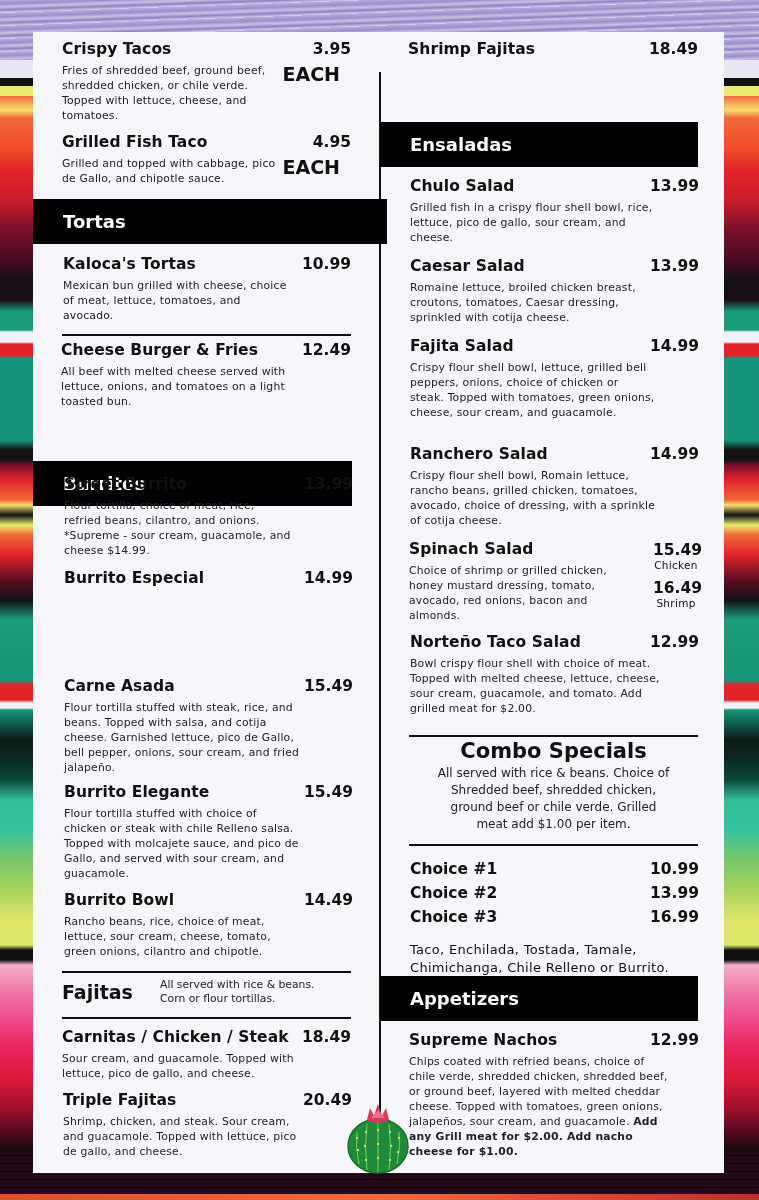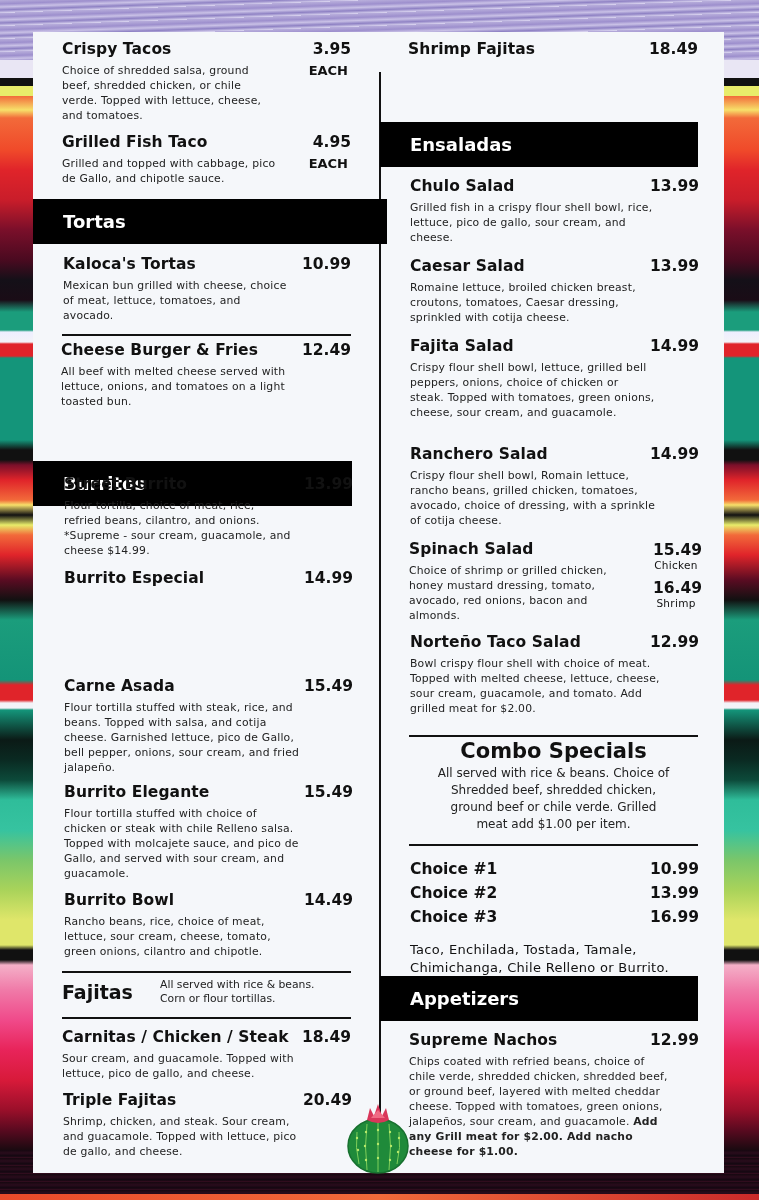--- a/index.html
+++ b/index.html
@@ -70,21 +70,21 @@
   .col-left { left: 0; width: 320px; }
   .col-right { left: 347px; width: 344px; }
 
   .item { position: absolute; }
   .item-head {
     display: flex; justify-content: space-between; align-items: baseline;
   }
   .item-name { font-size: 15.5px; font-weight: bold; letter-spacing: 0.1px; }
   .item-price { font-size: 15.5px; font-weight: bold; text-align: right; }
   .item-desc { font-size: 10.8px; line-height: 15px; margin-top: 5px; color: #222; letter-spacing: 0.2px; }
-  .each { font-size: 13px; font-weight: bold; position: absolute; right: 3px; top: 23px; padding-left: 8px; }
+  .each { font-size: 19px; font-weight: bold; position: absolute; right: 11px; top: 23px; padding-left: 8px; }
 
   .section-bar {
     position: absolute; background: #000; color: #fff;
     font-size: 18px; font-weight: bold;
     display: flex; align-items: center; padding-left: 30px;
   }
   .hr { position: absolute; height: 2px; background: #111; }
 
   .sub-price { position: absolute; right: 0; text-align: center; }
   .sub-price .p { font-size: 15.5px; font-weight: bold; display: block; }
@@ -109,21 +109,21 @@
   <div class="divider-v"></div>
 
   <div class="col col-left">
 
     <div class="item" style="left:29px; top:8px; width:289px;">
       <div class="item-head">
         <span class="item-name">Crispy Tacos</span>
         <span class="item-price">3.95</span>
       </div>
       <span class="each">EACH</span>
-      <div class="item-desc" style="width:215px;">Choice of shredded salsa, ground beef, shredded chicken, or chile verde. Topped with lettuce, cheese, and tomatoes.</div>
+      <div class="item-desc" style="width:215px;">Fries of shredded beef, ground beef, shredded chicken, or chile verde. Topped with lettuce, cheese, and tomatoes.</div>
     </div>
 
     <div class="item" style="left:29px; top:101px; width:289px;">
       <div class="item-head">
         <span class="item-name">Grilled Fish Taco</span>
         <span class="item-price">4.95</span>
       </div>
       <span class="each">EACH</span>
       <div class="item-desc" style="width:230px;">Grilled and topped with cabbage, pico de Gallo, and chipotle sauce.</div>
     </div>

